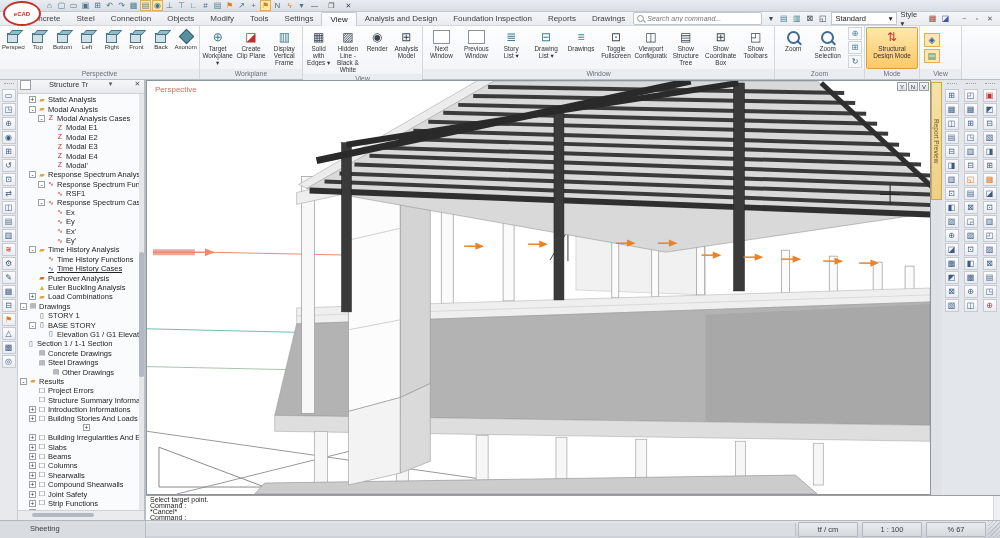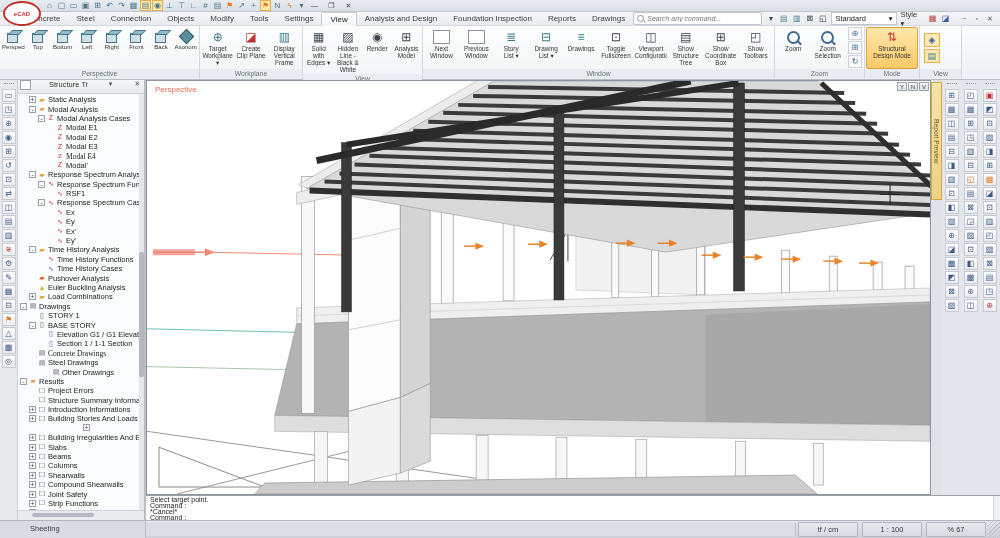--- a/index.html
+++ b/index.html
@@ -431,21 +431,21 @@
           <span class="tico js-icon i-red">Z</span>
           <span class="tlabel">Modal E2</span>
         </div>
 
         <div class="trow" style="padding-left: 29px;">
           <span class="js-exp"></span>
           <span class="tico js-icon i-red">Z</span>
           <span class="tlabel">Modal E3</span>
         </div>
 
-        <div class="trow" style="padding-left: 29px; font-family: Liberation Serif, serif;">
+        <div class="trow" style="padding-left: 29px;">
           <span class="js-exp"></span>
           <span class="tico js-icon i-red">Z</span>
           <span class="tlabel">Modal E4</span>
         </div>
 
         <div class="trow" style="padding-left: 29px;">
           <span class="js-exp"></span>
           <span class="tico js-icon i-red">Z</span>
           <span class="tlabel">Modal'</span>
         </div>
@@ -503,21 +503,21 @@
           <span class="tico js-icon i-folder">▰</span>
           <span class="tlabel">Time History Analysis</span>
         </div>
 
         <div class="trow" style="padding-left: 20px;">
           <span class="js-exp"></span>
           <span class="tico js-icon i-red">∿</span>
           <span class="tlabel">Time History Functions</span>
         </div>
 
-        <div class="trow" style="padding-left: 20px;">
+        <div class="trow" style="padding-left: 20px; text-decoration: underline;">
           <span class="js-exp"></span>
           <span class="tico js-icon i-blue">∿</span>
           <span class="tlabel">Time History Cases</span>
         </div>
 
         <div class="trow" style="padding-left: 11px;">
           <span class="js-exp"></span>
           <span class="tico js-icon i-orange">▰</span>
           <span class="tlabel">Pushover Analysis</span>
         </div>
@@ -551,27 +551,27 @@
           <span class="tico js-icon i-dark">▯</span>
           <span class="tlabel">BASE STORY</span>
         </div>
 
         <div class="trow" style="padding-left: 20px;">
           <span class="js-exp"></span>
           <span class="tico js-icon i-blue">▯</span>
           <span class="tlabel">Elevation G1 / G1 Elevation</span>
         </div>
 
-        <div class="trow" style="padding-left: 20px;">
+        <div class="trow" style="">
           <span class="js-exp"></span>
           <span class="tico js-icon i-blue">▯</span>
           <span class="tlabel">Section 1 / 1-1 Section</span>
         </div>
 
-        <div class="trow" style="padding-left: 11px; font-family: Liberation Serif, serif;">
+        <div class="trow" style="padding-left: 11px;">
           <span class="js-exp"></span>
           <span class="tico js-icon i-gray">▤</span>
           <span class="tlabel">Concrete Drawings</span>
         </div>
 
         <div class="trow" style="padding-left: 11px;">
           <span class="js-exp"></span>
           <span class="tico js-icon i-gray">▤</span>
           <span class="tlabel">Steel Drawings</span>
         </div>

